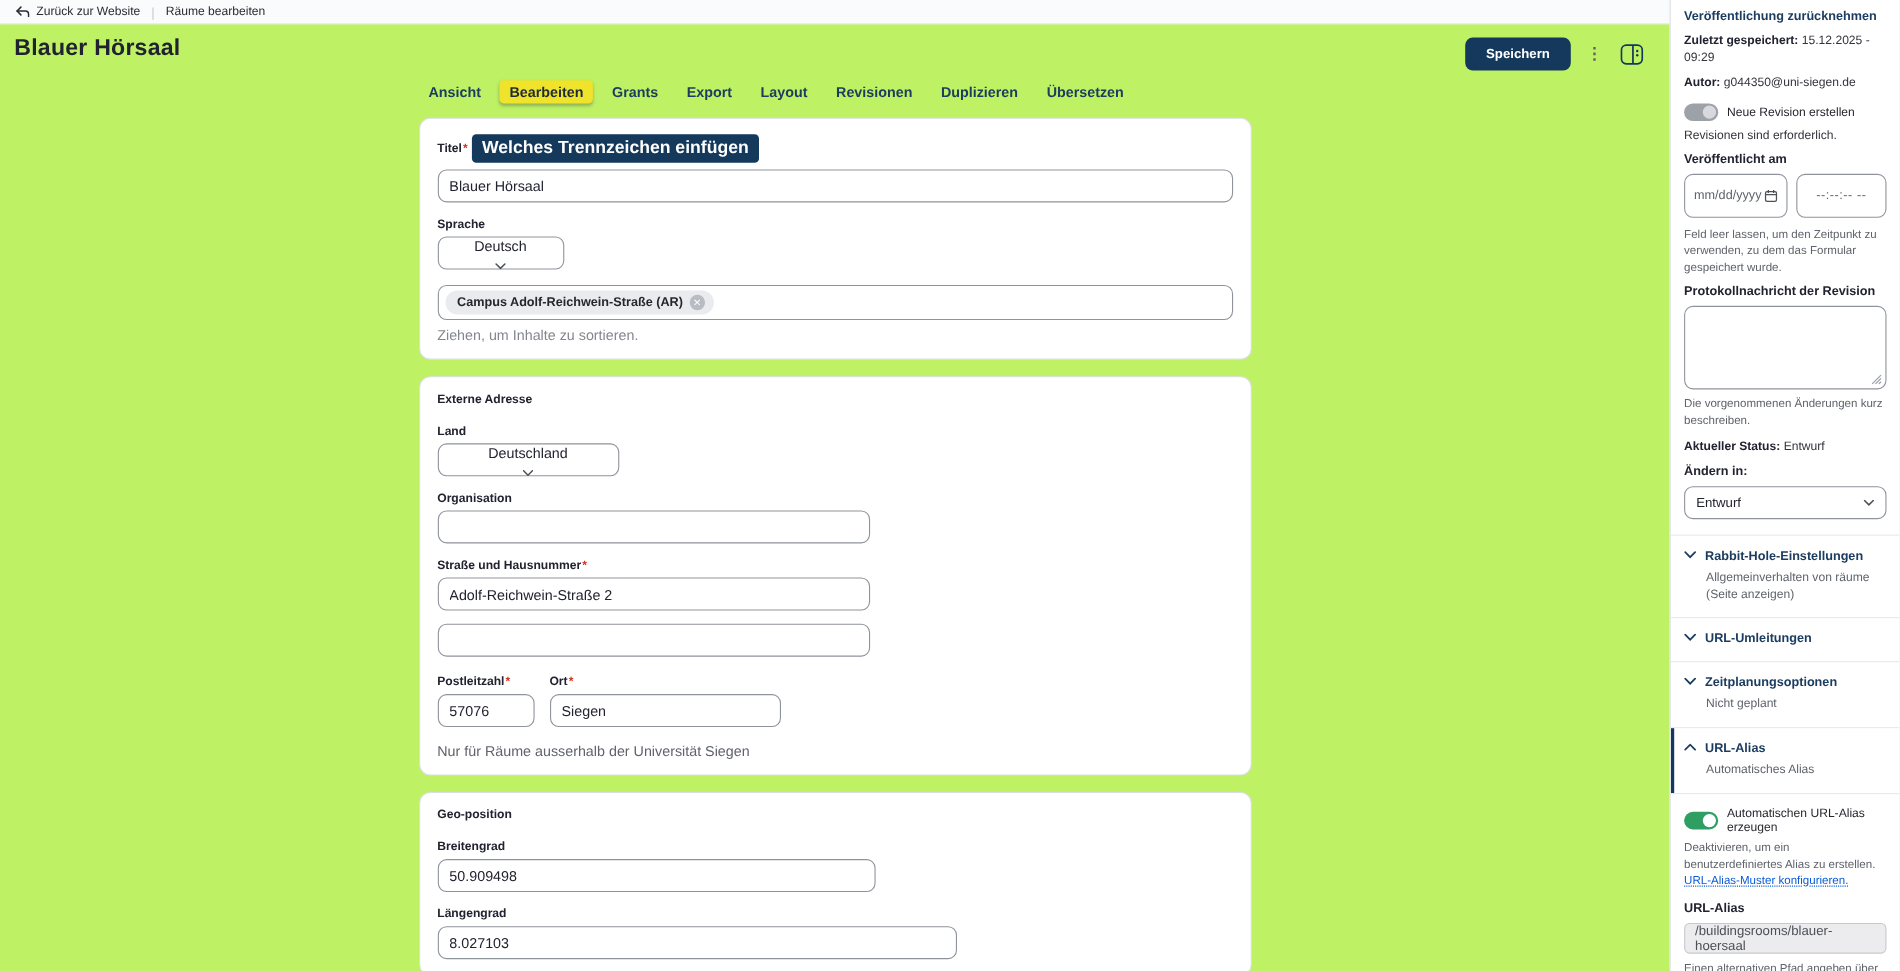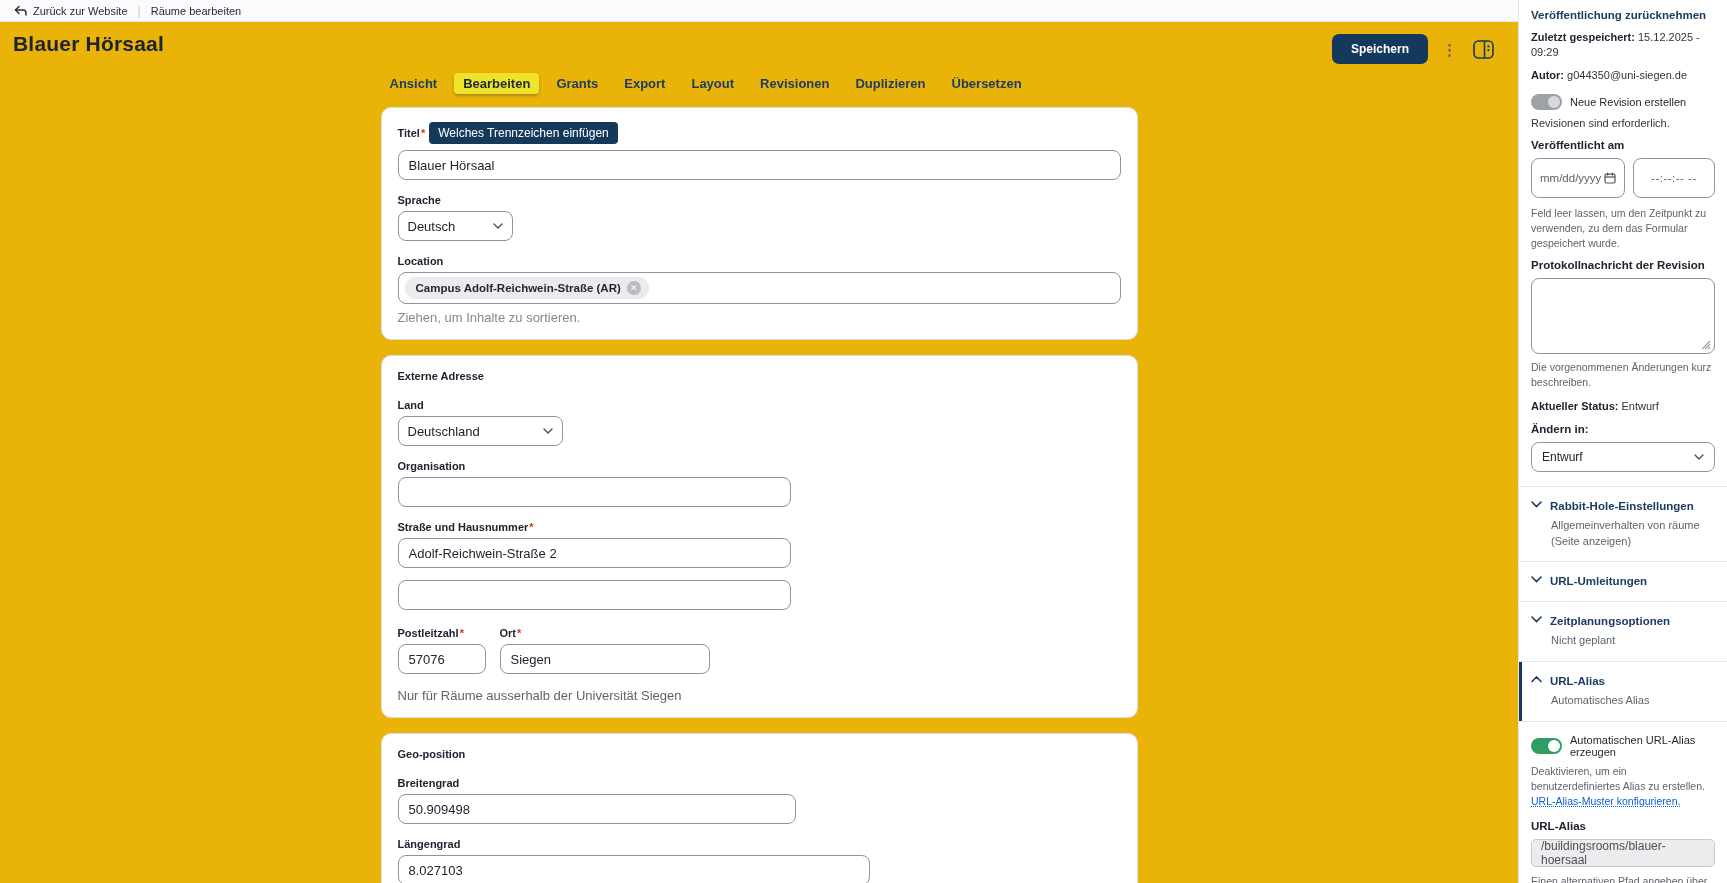--- a/index.html
+++ b/index.html
@@ -3,21 +3,21 @@
 <meta charset="utf-8">
 <style>
   * { margin:0; padding:0; box-sizing:border-box; }
   html,body { width:1727px; height:883px; overflow:hidden; }
   body {
     font-family:"Liberation Sans", sans-serif;
     color:#222330; background:#fff; display:flex;
     font-size:13px;
   }
   
-  .main { width:1518px; height:883px; background:#eab308; display:flex; flex-direction:column; overflow:hidden;justify-content:flex-end; }
+  .main { width:1518px; height:883px; background:#bef264; display:flex; flex-direction:column; overflow:hidden;justify-content:flex-end; }
   .toolbar {
     height:22px; display:flex; align-items:center; gap:10px;
     padding:0 14px; border-bottom:1px solid #e8eaee; font-size:11px; color:#2a2b33; background:#fafbfc;
   }
   .toolbar a { color:#2a2b33; text-decoration:none; display:flex; align-items:center; gap:6px; cursor:pointer; }
   .toolbar .sep { color:#c7cad0; font-size:12px; }
   .header-row { display:flex; align-items:flex-start; justify-content:space-between; padding:10px 22px 0 13px; }
   .page-title { font-size:21px; font-weight:700; color:#212230; letter-spacing:.2px; }
   .header-actions { display:flex; align-items:center; gap:12px; margin-top:2px; }
   .btn-save {
@@ -47,27 +47,27 @@
   label.f-label { display:block; font-size:11px; font-weight:700; color:#222330; margin-bottom:5px; }
   .req { color:#d93025; font-weight:700; margin-left:1px; }
   .text-input {
     font-family:inherit; font-size:13px; color:#222330;
     border:1px solid #8f939b; border-radius:8px; height:30px; padding:0 10px;
     background:#fff; width:100%; outline:none;
   }
   .select-box {
     border:1px solid #8f939b; border-radius:8px; height:30px; padding:0 9px;
     background:#fff; display:inline-flex; align-items:center; justify-content:space-between;
-    font-size:13px; color:#222330; cursor:pointer; gap:8px;
+    font-size:13px; color:#222330; cursor:pointer; gap:8px;flex-direction:column;
   }
   .help { font-size:13px; color:#83878e; margin-top:6px; }
   .title-label-row { display:flex; align-items:center; gap:4px; margin-bottom:6px; }
   .title-label-row label { margin-bottom:0; }
   .badge {
-    background:#15395b; color:#fff; font-size:12px; font-weight:400;
+    background:#15395b; color:#fff; font-size:16px; font-weight:700;
     padding:4px 9px; border-radius:4px; white-space:nowrap;
   }
   .chip-input {
     border:1px solid #8f939b; border-radius:8px; min-height:32px; padding:4px 6px;
     background:#fff; display:flex; align-items:center; cursor:text;
   }
   .chip {
     background:#e9ebee; border-radius:22px; padding:4px 8px 4px 11px;
     font-size:11.5px; font-weight:700; color:#26272e; display:inline-flex; align-items:center; gap:6px; cursor:grab;
   }
@@ -195,21 +195,20 @@
           <div class="select-box" style="width:115px">
             <span>Deutsch</span>
             <span>
               <svg width="10" height="6" viewBox="0 0 10 6" fill="none" stroke="#4c5158" stroke-width="1.4" stroke-linecap="round">
                   <polyline points="1,1 5,5 9,1"></polyline>
                 </svg>
             </span>
           </div>
         </div>
         <div class="field">
-          <label class="f-label">Location</label>
           <div class="chip-input">
             <span class="chip">
               <span>Campus Adolf-Reichwein-Straße (AR)</span>
               <span class="chip-x">✕</span>
             </span>
           </div>
           <div class="help">Ziehen, um Inhalte zu sortieren.</div>
         </div>
       </div>
 

